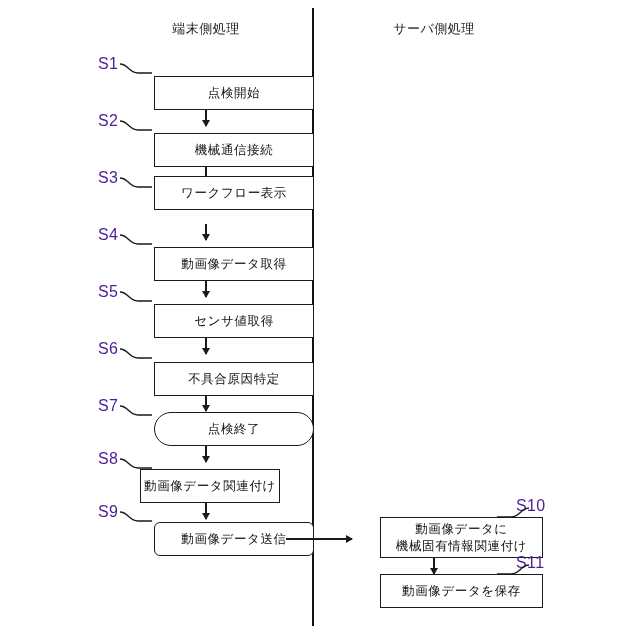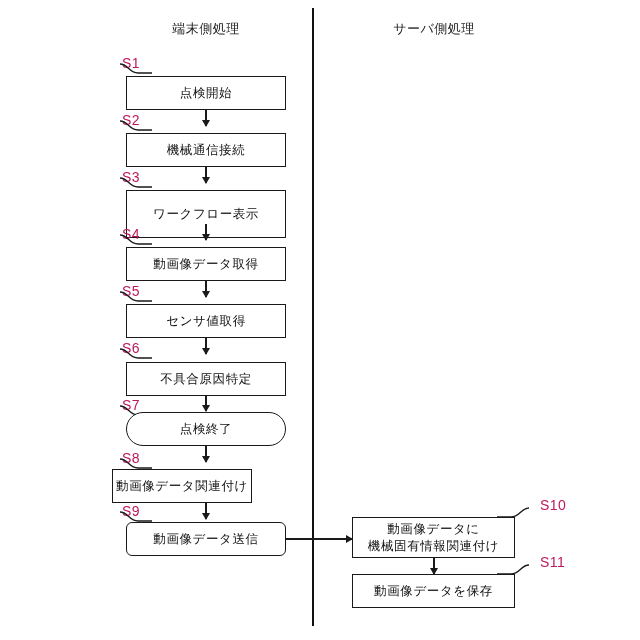--- a/index.html
+++ b/index.html
@@ -37,33 +37,33 @@
     border: 1.6px solid #1a1a1a;
     background: #ffffff;
     display: flex;
     align-items: center;
     justify-content: center;
     text-align: center;
     font-size: 12.5px;
     line-height: 1.35;
     color: #111111;
     letter-spacing: 0.6px;
+    margin-left: 28px;
   }
   .proc-box .label-text {
     display: block;
     white-space: pre-line;
   }
   
   .step-label {
     position: absolute;
-    font-size: 14px;
-    color: #be185d;
+    font-size: 16px;
+    color: #4c1d95;
     letter-spacing: 0.4px;
     white-space: nowrap;
-    margin-left: 24px;
   }
   
   .v-arrow {
     position: absolute;
     width: 1.6px;
     background: #1a1a1a;
   }
   .v-arrow::after {
     content: "";
     position: absolute;
@@ -131,21 +131,21 @@
   </svg>
   <div class="proc-box" style="left:126px; top:133px; width:160px; height:34px;">
     <span class="label-text">機械通信接続</span>
   </div>
   <div class="v-arrow" style="left:205px; top:167px; height:16px;"></div>
 
   <div class="step-label" style="left:98px; top:169px;">S3</div>
   <svg class="leader" style="left:118px; top:174px;" width="34" height="20">
     <path d="M2,4 C10,4 11,13 20,13 L34,13"></path>
   </svg>
-  <div class="proc-box" style="left:126px; top:190px; width:160px; height:48px;">
+  <div class="proc-box" style="left:126px; top:176px; width:160px; height:34px;">
     <span class="label-text">ワークフロー表示</span>
   </div>
   <div class="v-arrow" style="left:205px; top:224px; height:16px;"></div>
 
   <div class="step-label" style="left:98px; top:226px;">S4</div>
   <svg class="leader" style="left:118px; top:231px;" width="34" height="20">
     <path d="M2,4 C10,4 11,13 20,13 L34,13"></path>
   </svg>
   <div class="proc-box" style="left:126px; top:247px; width:160px; height:34px;">
     <span class="label-text">動画像データ取得</span>

